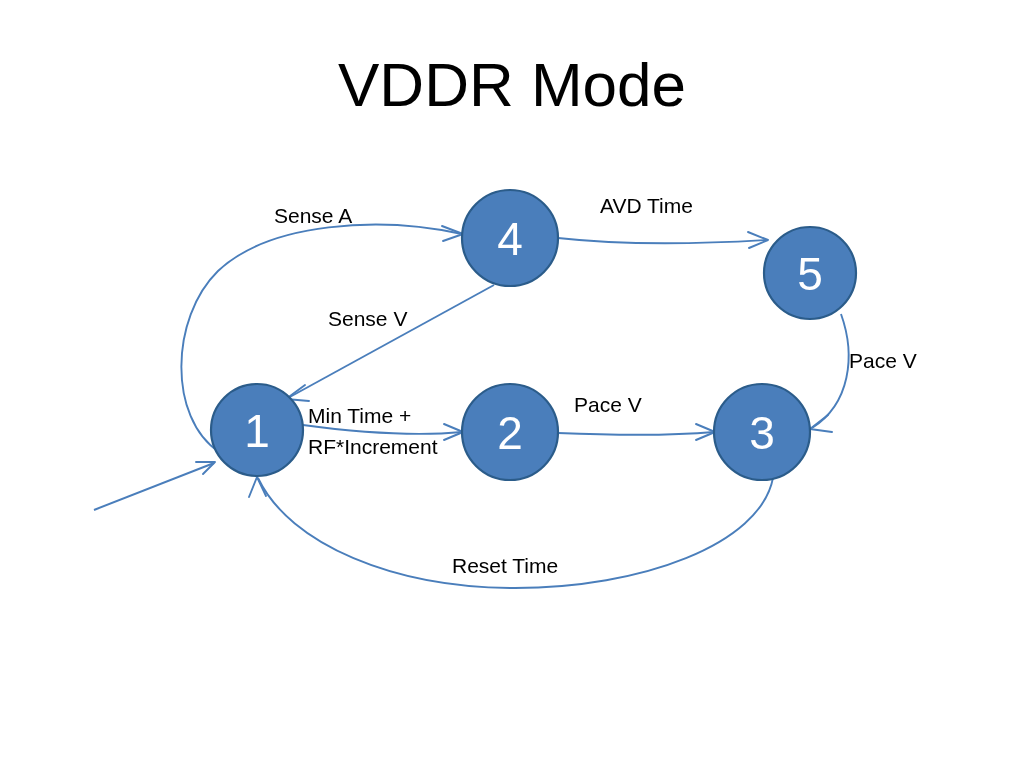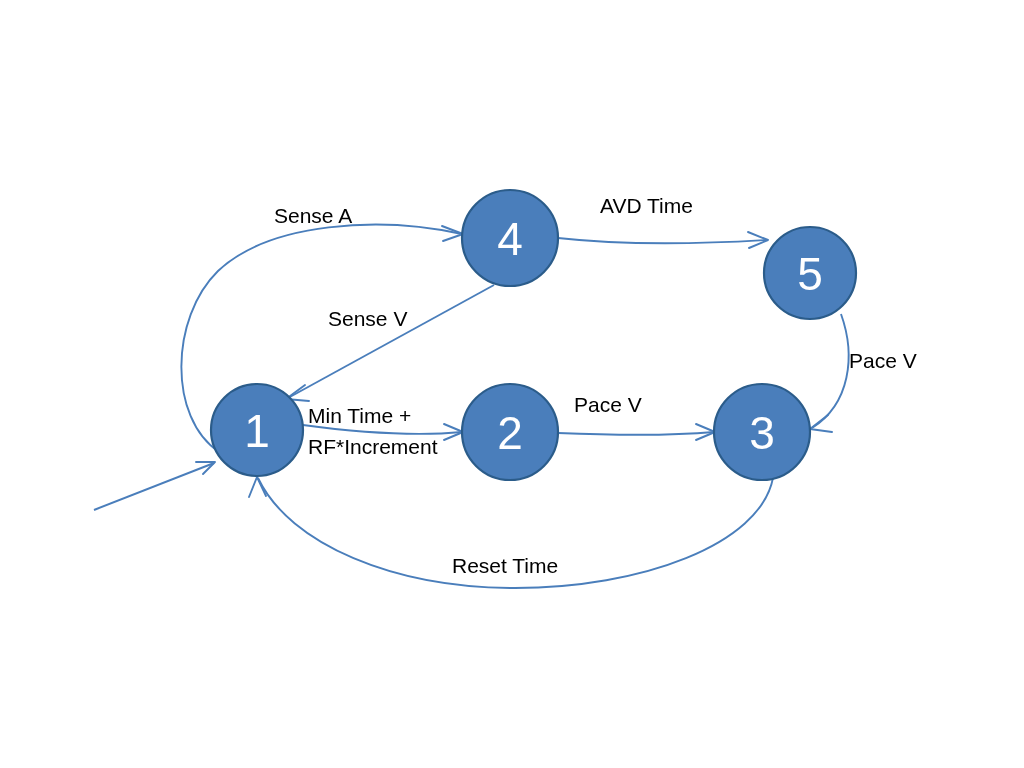--- a/index.html
+++ b/index.html
@@ -70,20 +70,21 @@
     font-size: 21px;
     dominant-baseline: middle;
   }
   .edge-label.anchor-start { text-anchor: start; }
 </style>
 </head>
 <body>
 
 <div id="slide">
 
+  <div id="page-title">VDDR Mode</div>
 
   <svg id="diagram-svg" viewBox="0 0 1024 768">
 
     <g>
       <path class="edge-path" d="M 94 510 L 214 463"></path>
       <path class="edge-head" d="M 196 462 L 215 462 L 203 474"></path>
     </g>
 
     <g>
       <path class="edge-path" d="M 219 452 C 168 418 170 318 218 271 C 270 222 380 216 462 234"></path>

